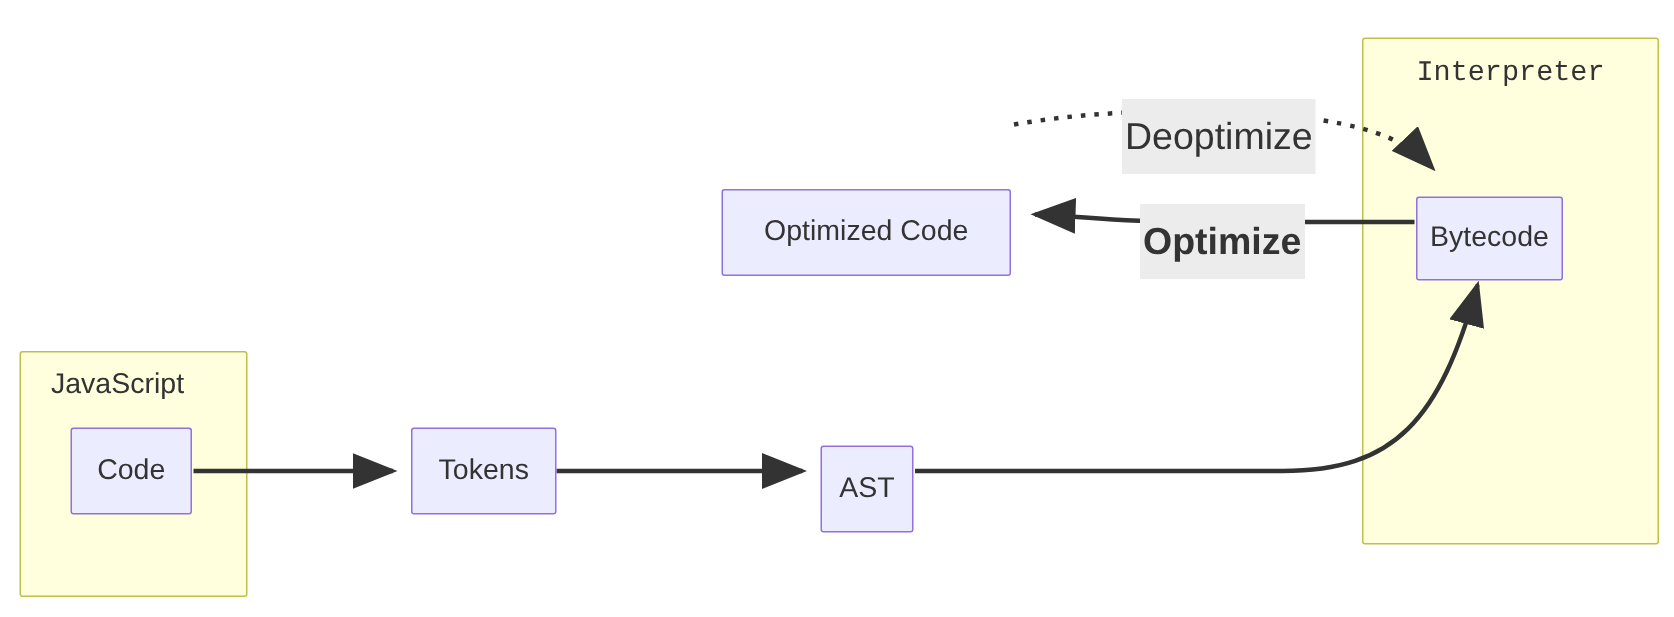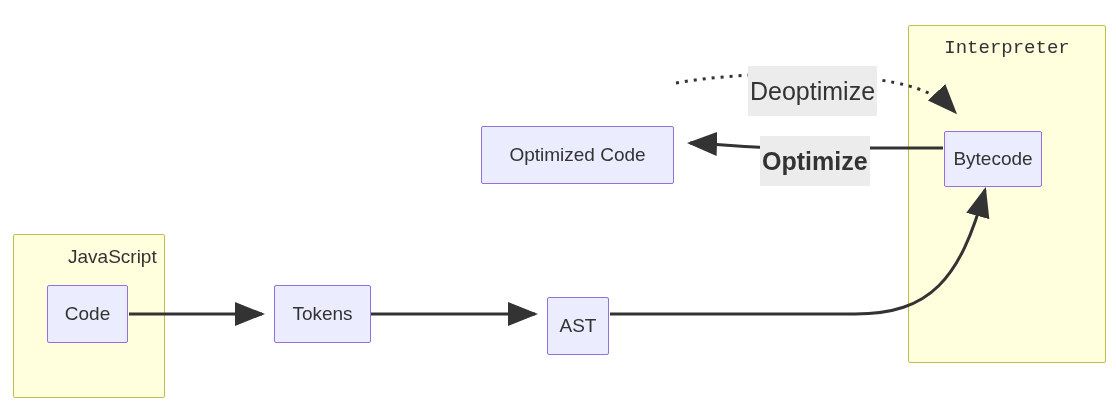--- a/index.html
+++ b/index.html
@@ -39,21 +39,20 @@
     top: 11px;
     text-align: center;
     font-size: 19px;
     color: #333333;
     line-height: 22px;
     white-space: nowrap;
   }
   .cluster-label.left-aligned {
     text-align: left;
     padding-left: 20px;
-    margin-left: 34px;
   }
   .node {
     position: absolute;
     box-sizing: border-box;
     background: #ececff;
     border: 1.5px solid #9370db;
     border-radius: 2px;
     display: flex;
     align-items: center;
     justify-content: center;

